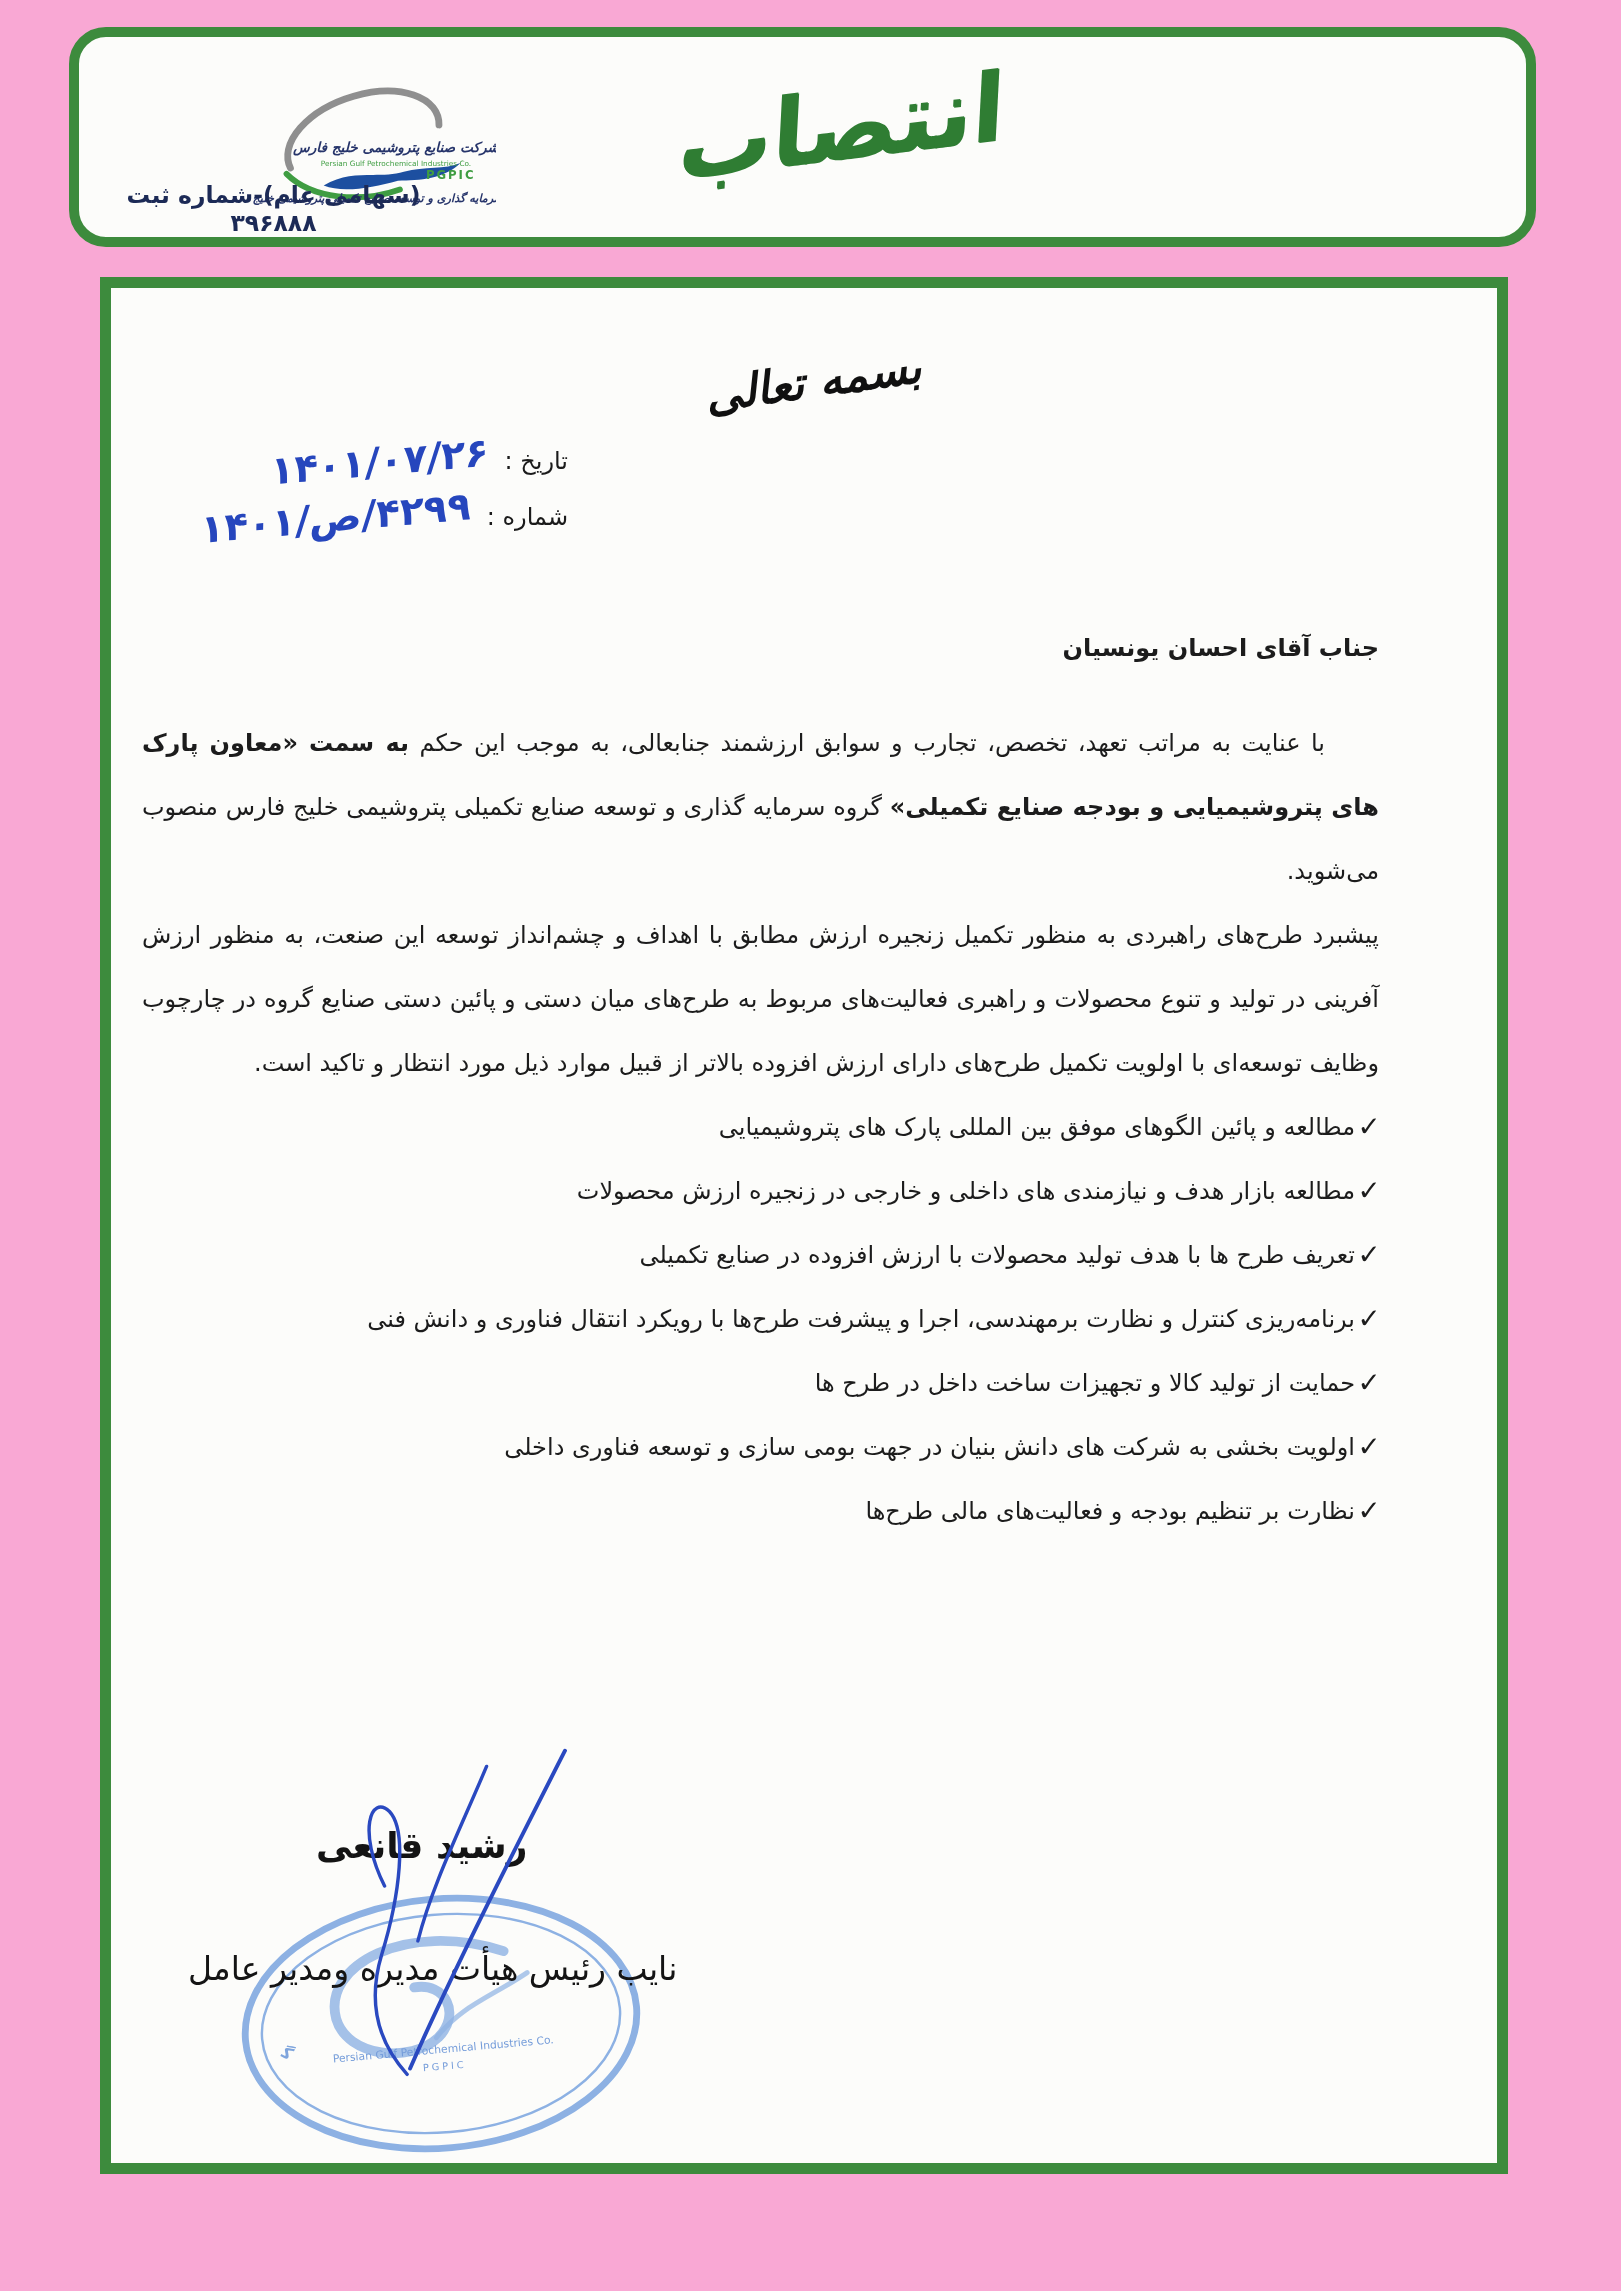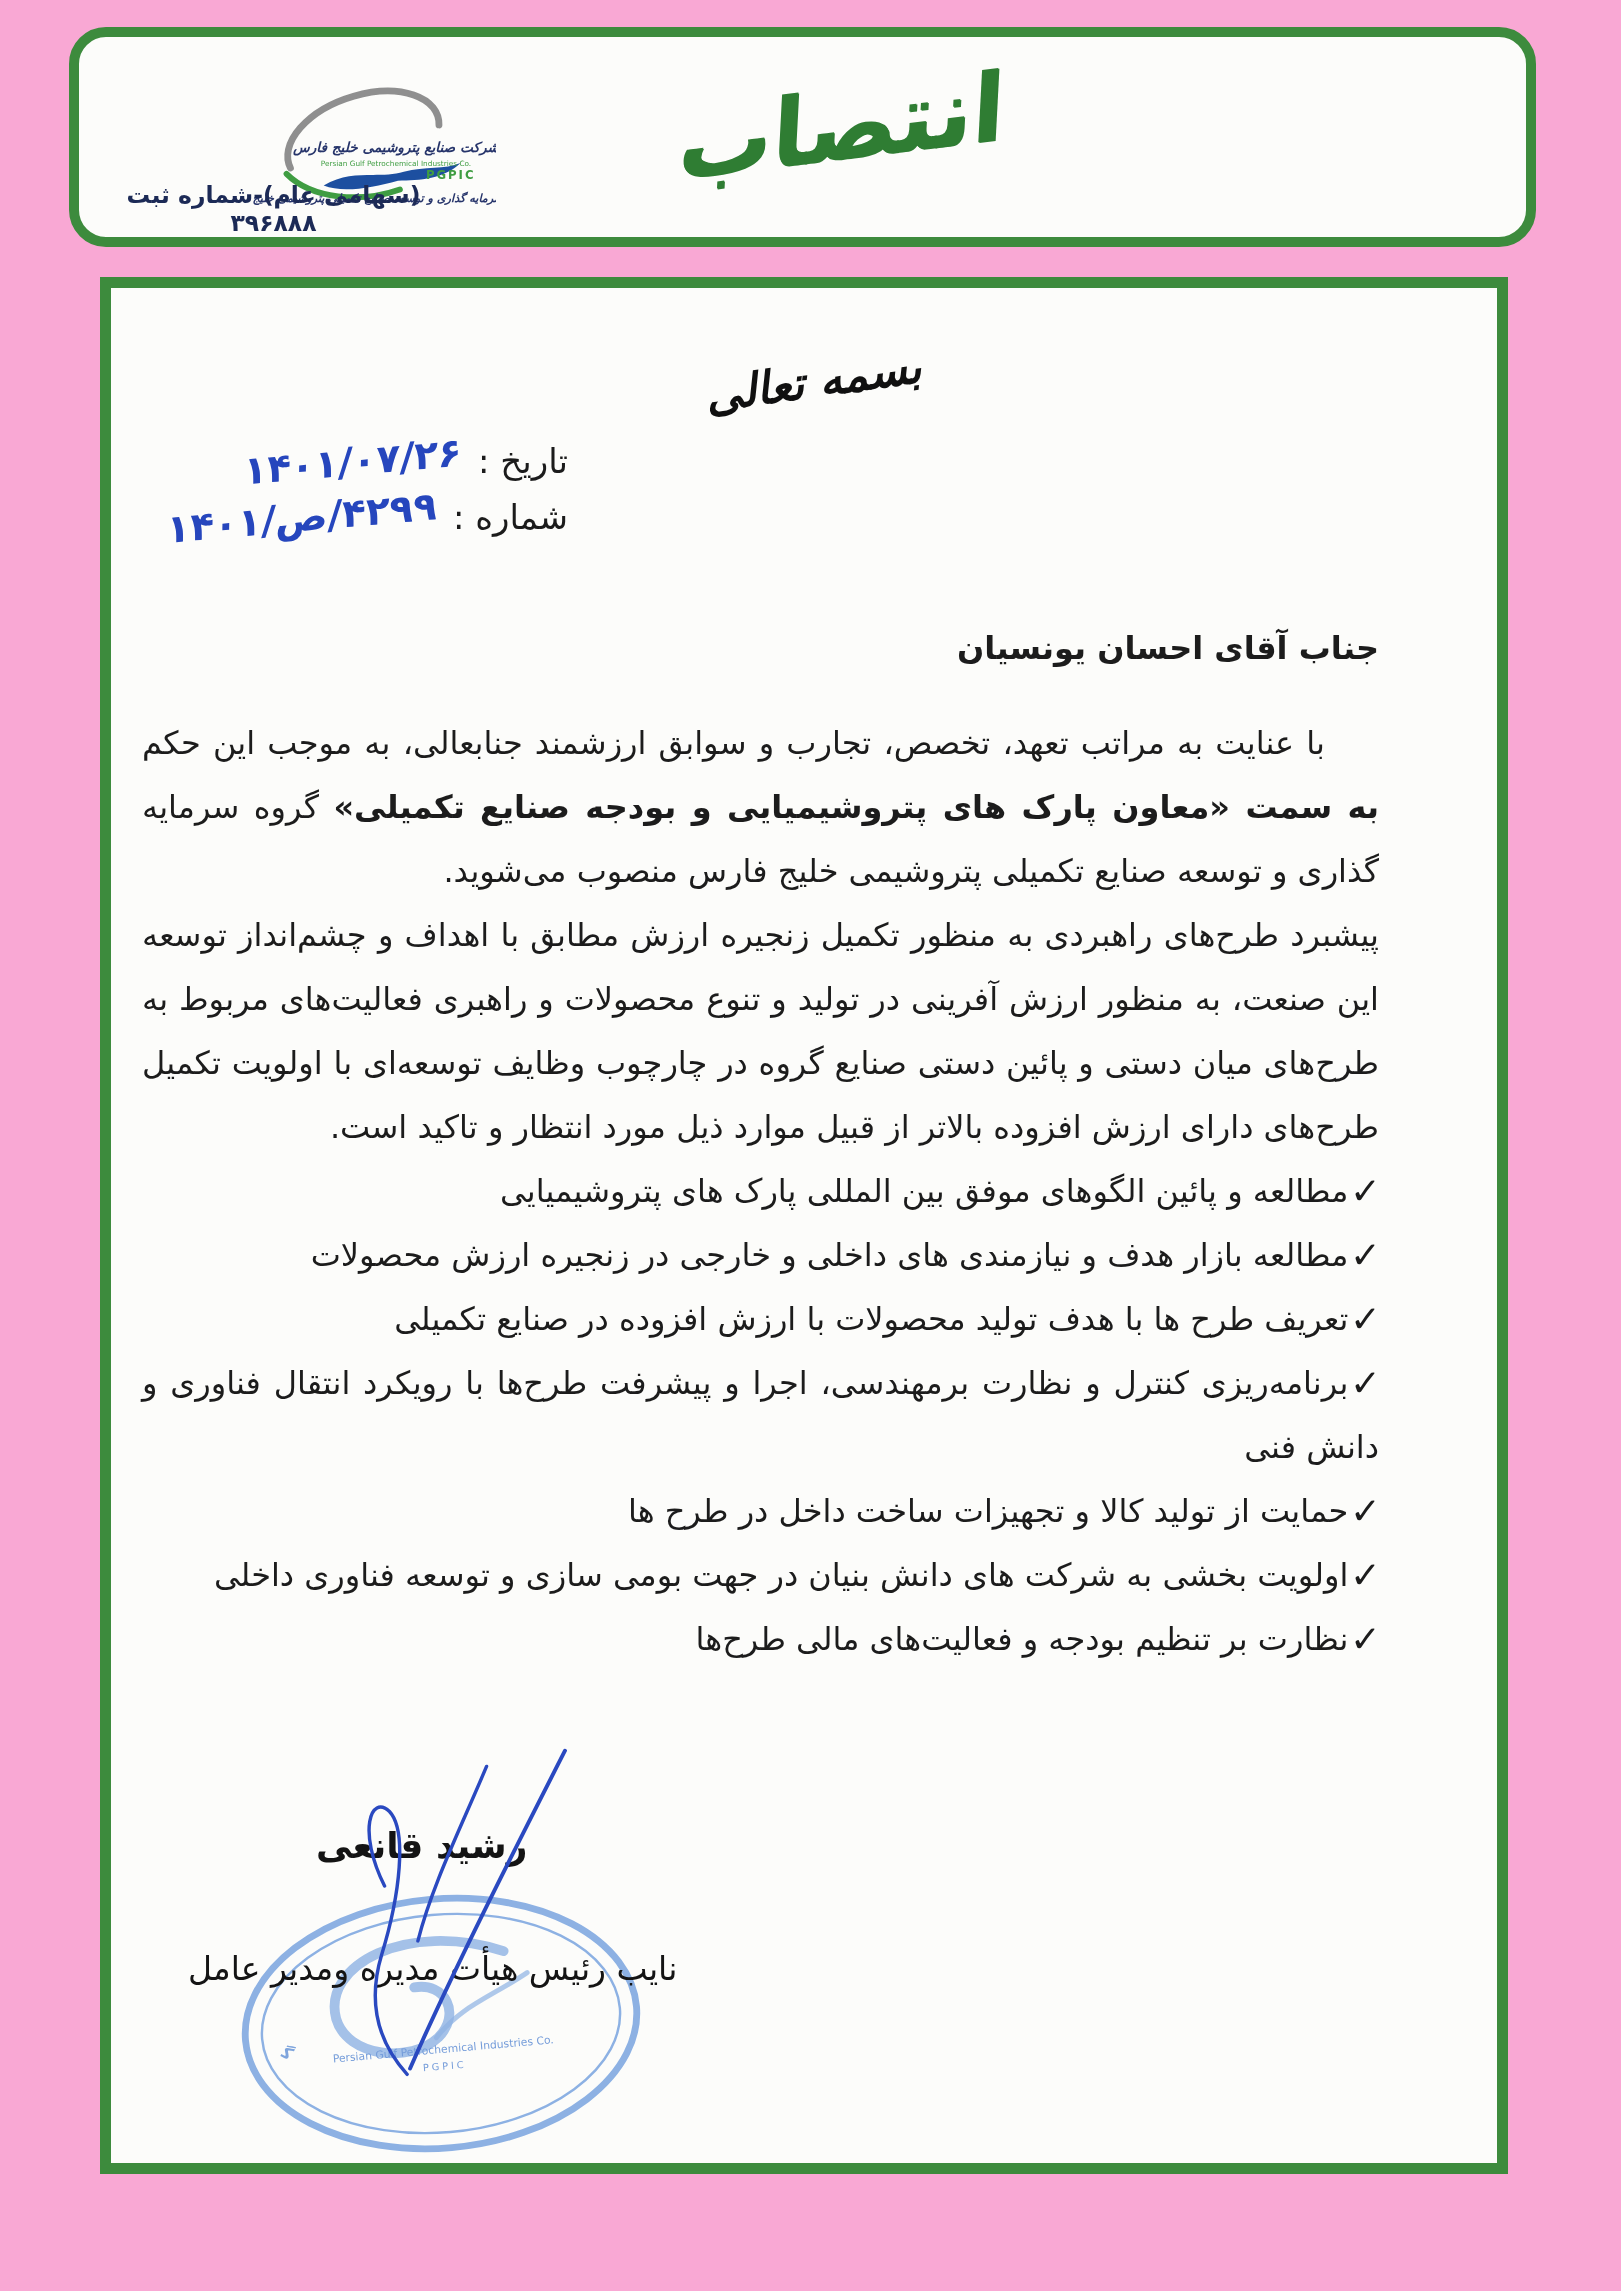--- a/index.html
+++ b/index.html
@@ -31,29 +31,29 @@
     position:absolute; left:100px; top:277px; width:1408px; height:1897px;
     border:11.8px solid #3d8b3d; box-sizing:border-box; background:#fcfcfa;
   }
   .bismillah {
     position:absolute; left:676px; top:355px; width:274px; text-align:center;
     font-size:45px; font-weight:bold; font-style:italic; color:#101010;
     transform:rotate(-8deg);
   }
   .meta { position:absolute; left:147px; top:433px; width:421px; direction:rtl; }
   .meta-row { display:flex; align-items:center; gap:15.7px; height:56px; }
-  .meta-label { font-size:34px; color:#1b1b1b; white-space:nowrap; }
+  .meta-label { font-size:24px; color:#1b1b1b; white-space:nowrap; }
   .meta-value {
     display:inline-block; font-size:39px; font-weight:bold; color:#2646bd;
     transform:rotate(-5deg) skewX(-6deg); letter-spacing:2.9px; white-space:nowrap;
   }
   
   .letter-body {
     position:absolute; left:142px; top:616px; width:1237px;
-    direction:rtl; text-align:justify; font-size:32px; line-height:64px; color:#1c1c1c;
+    direction:rtl; text-align:justify; font-size:24px; line-height:64px; color:#1c1c1c;
   }
   .addressee { font-weight:bold; margin:0 0 31px 0; }
   .para { margin:0; }
   .para1 { text-indent:54px; }
   .b { font-weight:bold; }
   .check-item { margin:0; }
   .check { display:inline-block; margin-left:3.9px; font-weight:bold; transform:scale(1.15); }
   
   .signer-name {
     position:absolute; left:316px; top:1825px; direction:rtl;

